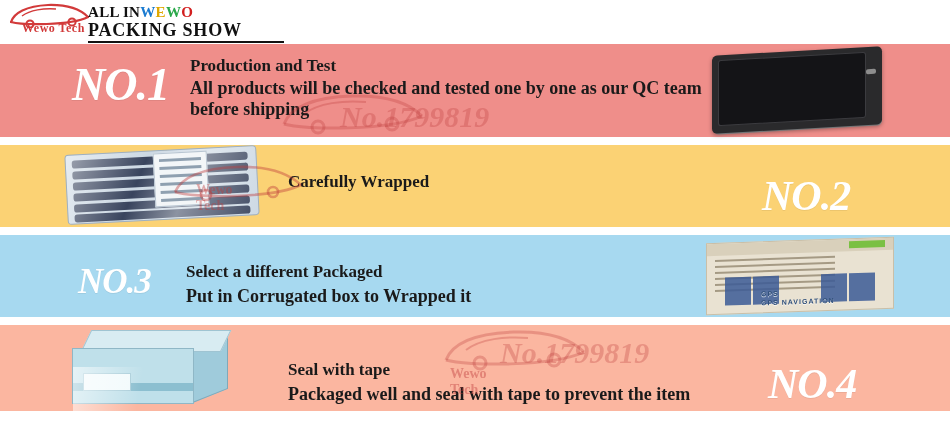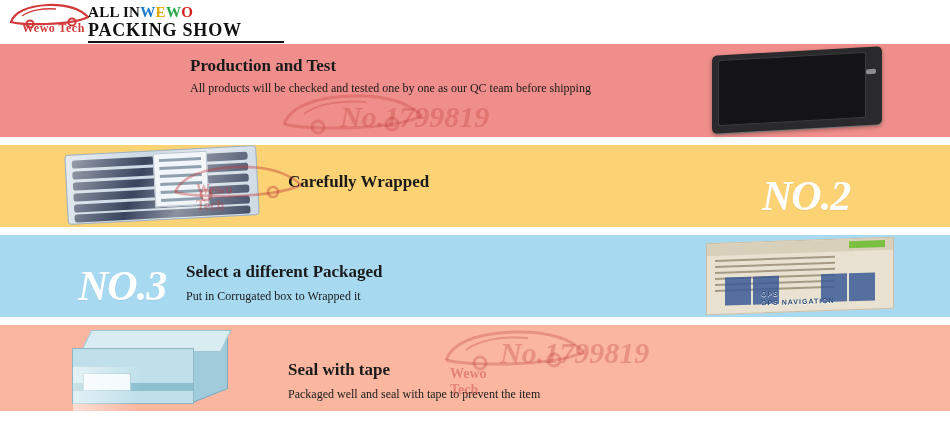--- a/index.html
+++ b/index.html
@@ -36,28 +36,28 @@
   .gap3{top:317px;height:8px;background:#fff;}
   .s4{top:325px;height:86px;background:#fbb6a0;}
   .footer{top:411px;height:15px;background:#fff;}
 
   
   .num{position:absolute;color:#ffffff;font-family:"Liberation Serif",serif;
     font-weight:bold;font-style:italic;letter-spacing:-1px;
     text-shadow:0 1px 0 rgba(0,0,0,.06);}
   .num-1{left:72px;top:58px;font-size:46px;}
   .num-2{left:762px;top:172px;font-size:42px;}
-  .num-3{left:78px;top:262px;font-size:42px;}
+  .num-3{left:78px;top:262px;font-size:35px;}
   .num-4{left:768px;top:360px;font-size:42px;}
 
   
   .ttl{position:absolute;color:#1a1a1a;font-weight:bold;font-size:17px;
     font-family:"Liberation Serif",serif;}
-  .sub{position:absolute;color:#1a1a1a;font-size:12px;line-height:21px;
-    font-family:"Liberation Serif",serif;}
+  .sub{position:absolute;color:#1a1a1a;font-size:18px;line-height:21px;
+    font-family:"Liberation Serif",serif;font-weight:bold;}
 
   .t1{left:190px;top:56px;}
   .d1{left:190px;top:78px;width:520px;}
   .t2{left:288px;top:172px;}
   .d2{left:288px;top:196px;width:520px;}
   .t3{left:186px;top:262px;}
   .d3{left:186px;top:286px;width:520px;}
   .t4{left:288px;top:360px;}
   .d4{left:288px;top:384px;width:520px;}
 
@@ -155,20 +155,21 @@
 
   <div class="stripe s1"></div>
   <div class="stripe gap1"></div>
   <div class="stripe s2"></div>
   <div class="stripe gap2"></div>
   <div class="stripe s3"></div>
   <div class="stripe gap3"></div>
   <div class="stripe s4"></div>
   <div class="stripe footer"></div>
 
+  <div class="num num-1">NO.1</div>
   <div class="ttl t1">Production and Test</div>
   <div class="sub d1">All products will be checked and tested one by one as our QC team before shipping</div>
 
   <div class="ph gps">
     <div class="gps-base"></div>
     <div class="gps-body"></div>
     <div class="gps-screen"></div>
     <div class="gps-btn"></div>
   </div>
 
@@ -216,20 +217,21 @@
       <div class="box3-blue" style="left:46px"></div>
       <div class="box3-blue" style="right:18px"></div>
       <div class="box3-blue" style="right:46px"></div>
       <div class="box3-gps">
         <span style="display:inline">GPS</span>
         <span>GPS NAVIGATION</span>
       </div>
     </div>
   </div>
 
+  <div class="num num-4">NO.4</div>
   <div class="ttl t4">Seal with tape</div>
   <div class="sub d4">Packaged well and seal with tape to prevent the item</div>
 
   <div class="ph box4">
     <div class="box4-side"></div>
     <div class="box4-top"></div>
     <div class="box4-front">
       <div class="box4-tape"></div>
       <div class="box4-lbl"></div>
       <div class="box4-sheen"></div>

